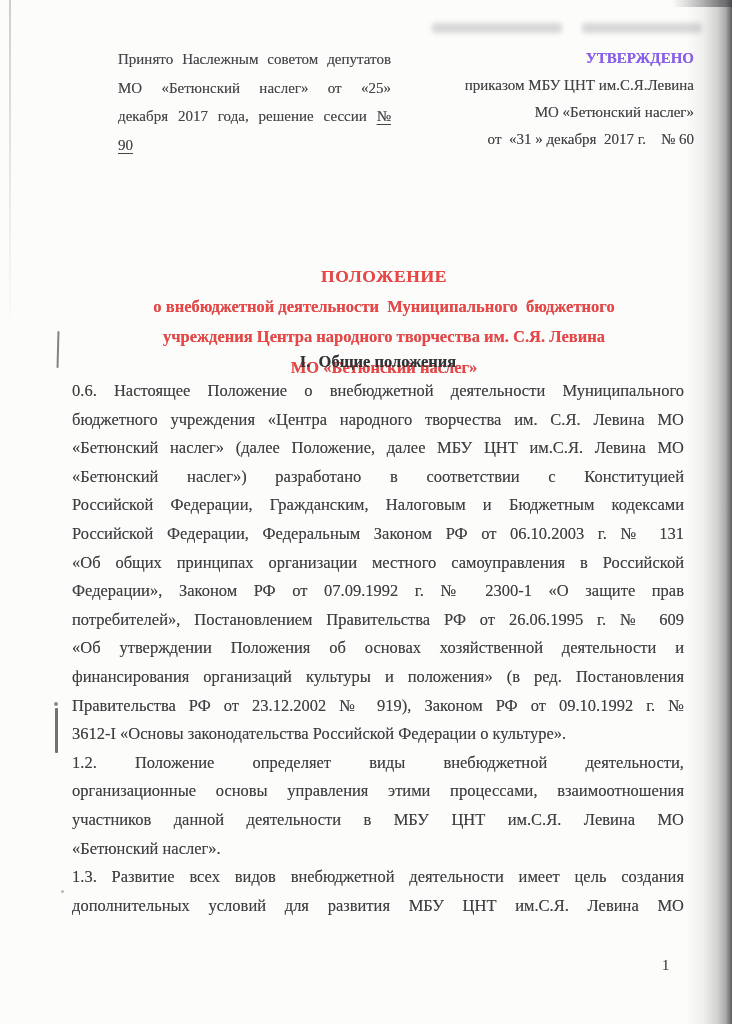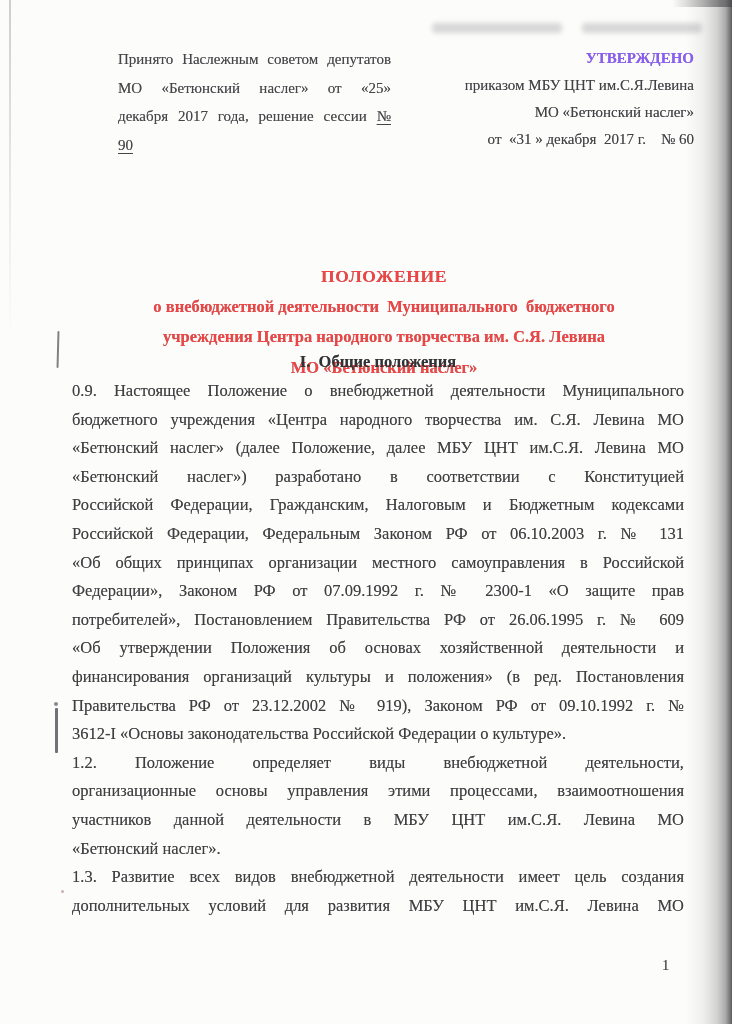--- a/index.html
+++ b/index.html
@@ -132,21 +132,21 @@
   <div class="title-block">
     <div class="title-main">ПОЛОЖЕНИЕ</div>
     <div class="title-sub">о внебюджетной деятельности &nbsp;Муниципального &nbsp;бюджетного</div>
     <div class="title-sub">учреждения Центра народного творчества им. С.Я. Левина</div>
     <div class="title-sub">МО «Бетюнский наслег»</div>
   </div>
 
   <div class="body-block">
     <div class="section-heading">I. &nbsp;Общие положения</div>
     <div>
-        <div class="tline">0.9. Настоящее Положение о внебюджетной деятельности Муниципального</div>
+        <div class="tline">0.6. Настоящее Положение о внебюджетной деятельности Муниципального</div>
         <div class="tline">бюджетного учреждения «Центра народного творчества им. С.Я. Левина МО</div>
         <div class="tline">«Бетюнский наслег» (далее Положение, далее МБУ ЦНТ им.С.Я. Левина МО</div>
         <div class="tline">«Бетюнский наслег») разработано в соответствии с Конституцией</div>
         <div class="tline">Российской Федерации, Гражданским, Налоговым и Бюджетным кодексами</div>
         <div class="tline">Российской Федерации, Федеральным Законом РФ от 06.10.2003 г. № 131</div>
         <div class="tline">«Об общих принципах организации местного самоуправления в Российской</div>
         <div class="tline">Федерации», Законом РФ от 07.09.1992 г. № 2300-1 «О защите прав</div>
         <div class="tline">потребителей», Постановлением Правительства РФ от 26.06.1995 г. № 609</div>
         <div class="tline">«Об утверждении Положения об основах хозяйственной деятельности и</div>
         <div class="tline">финансирования организаций культуры и положения» (в ред. Постановления</div>

